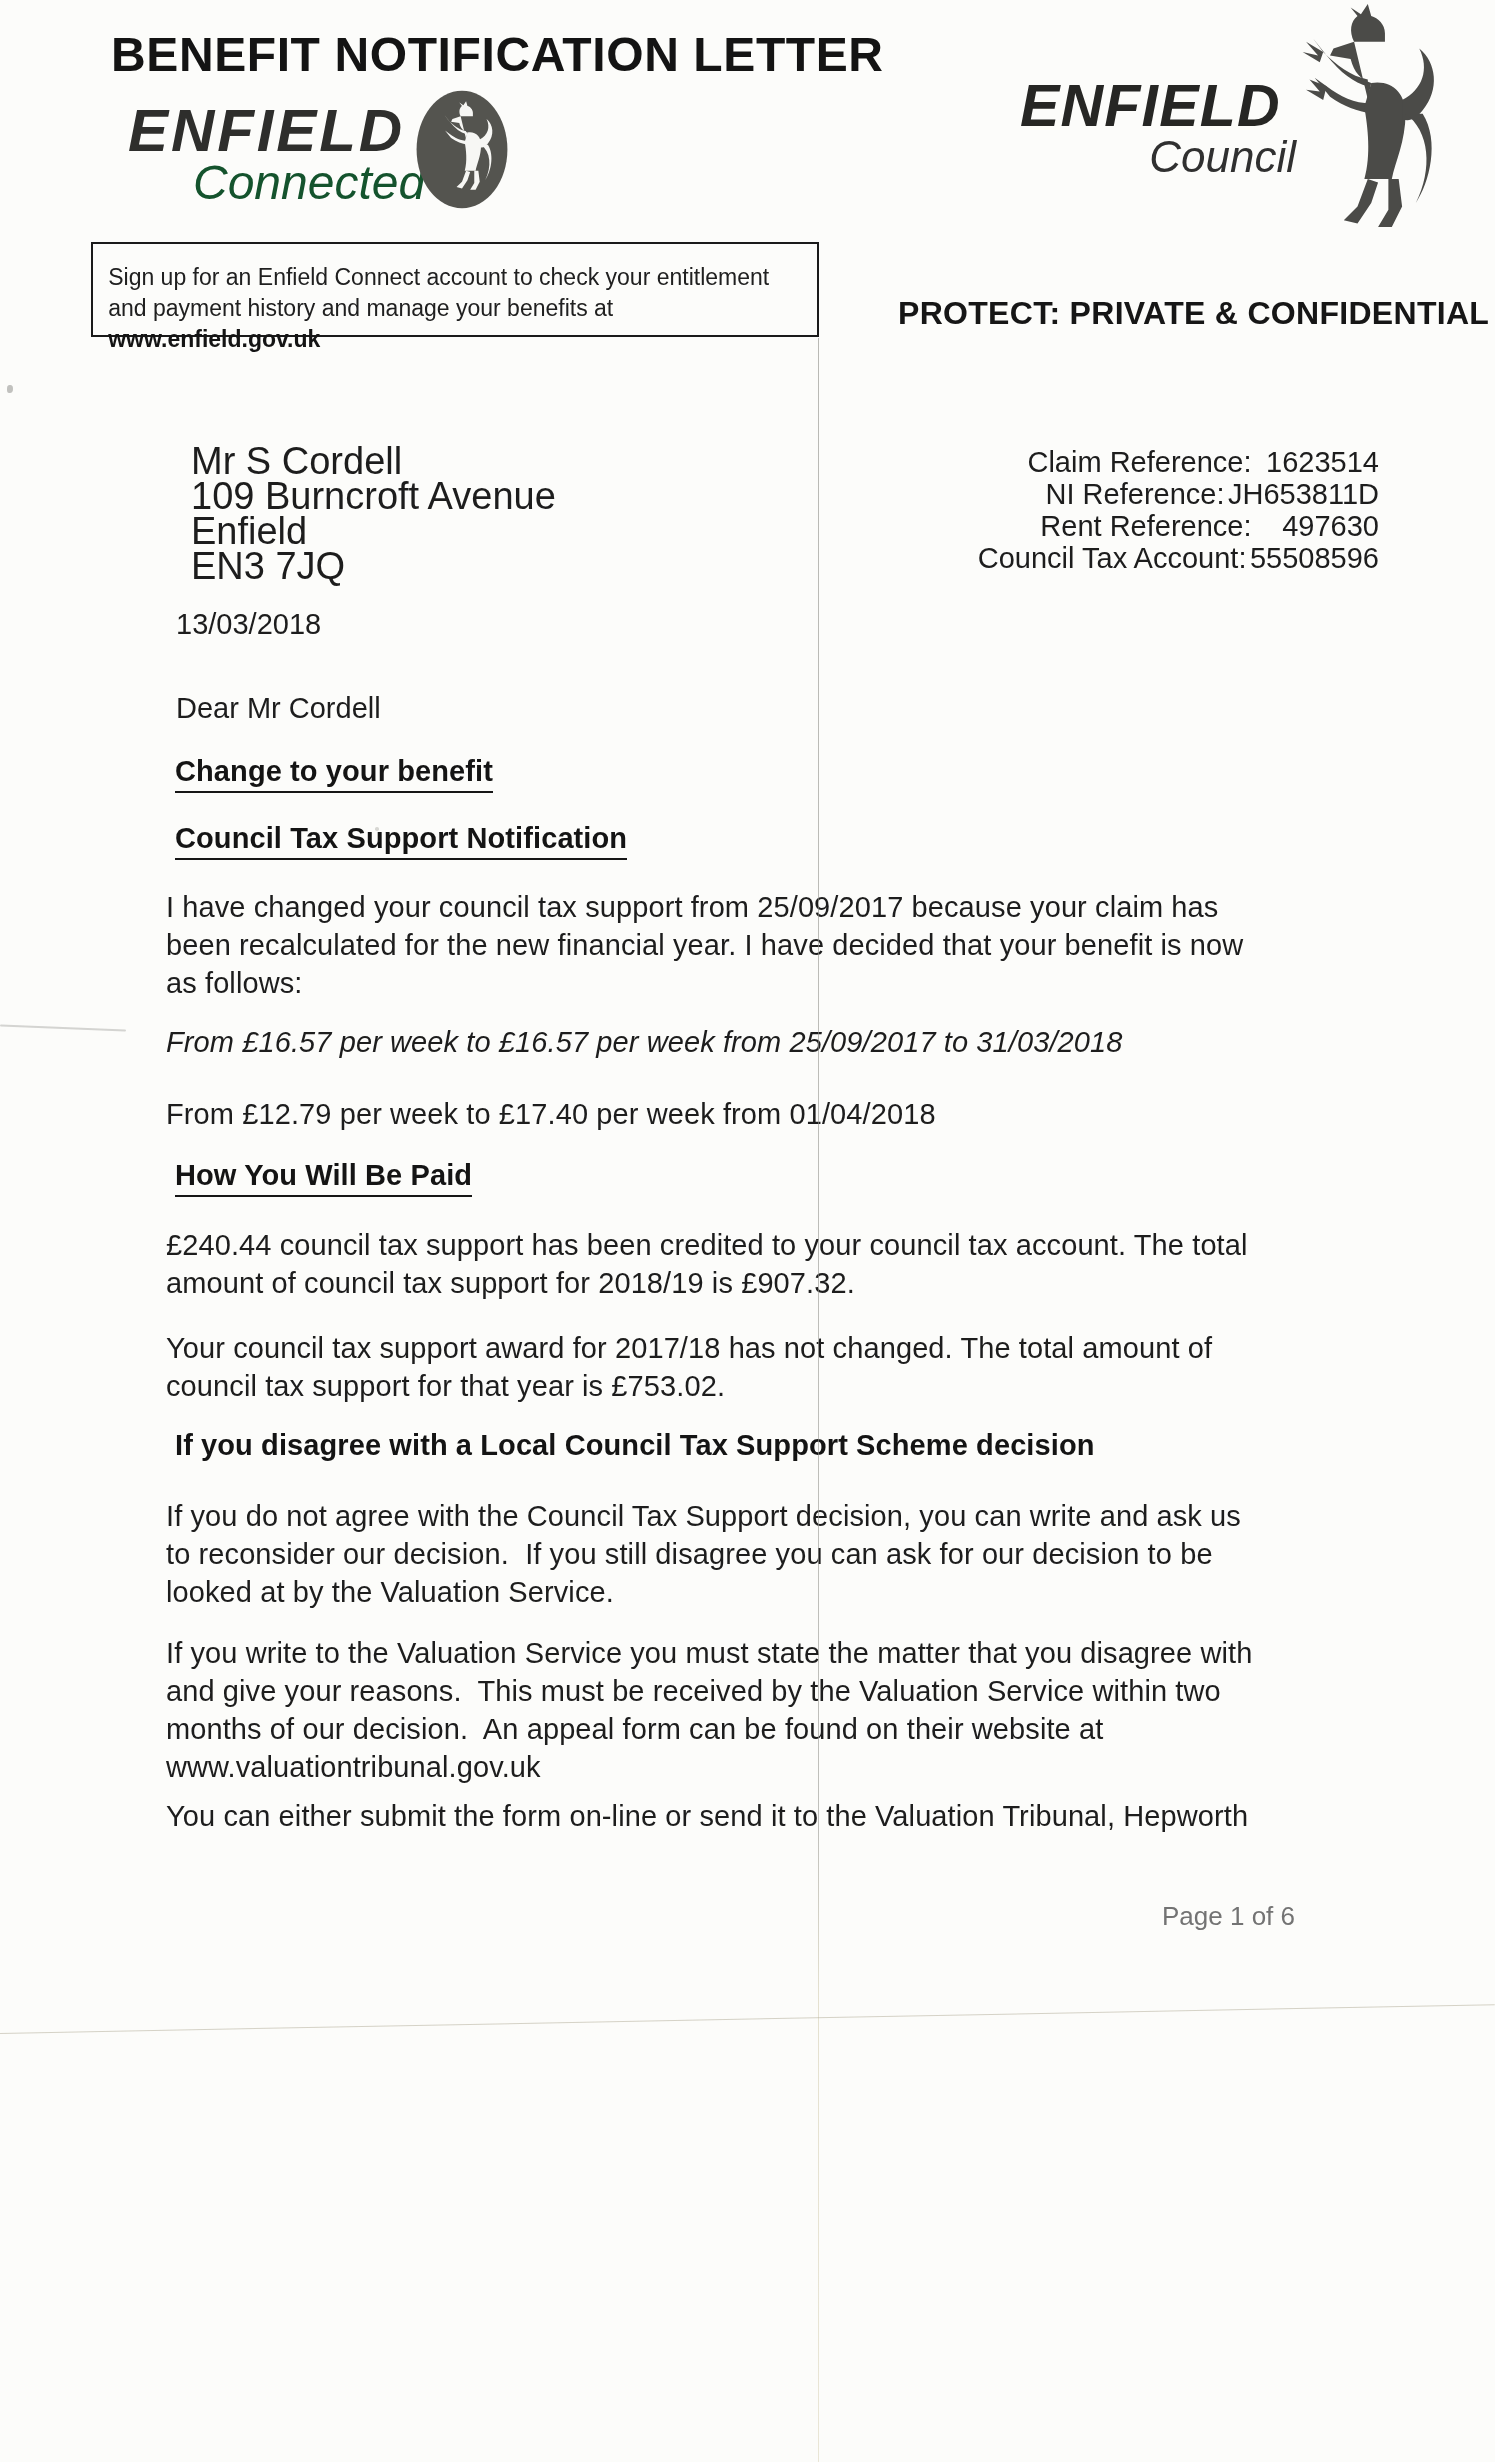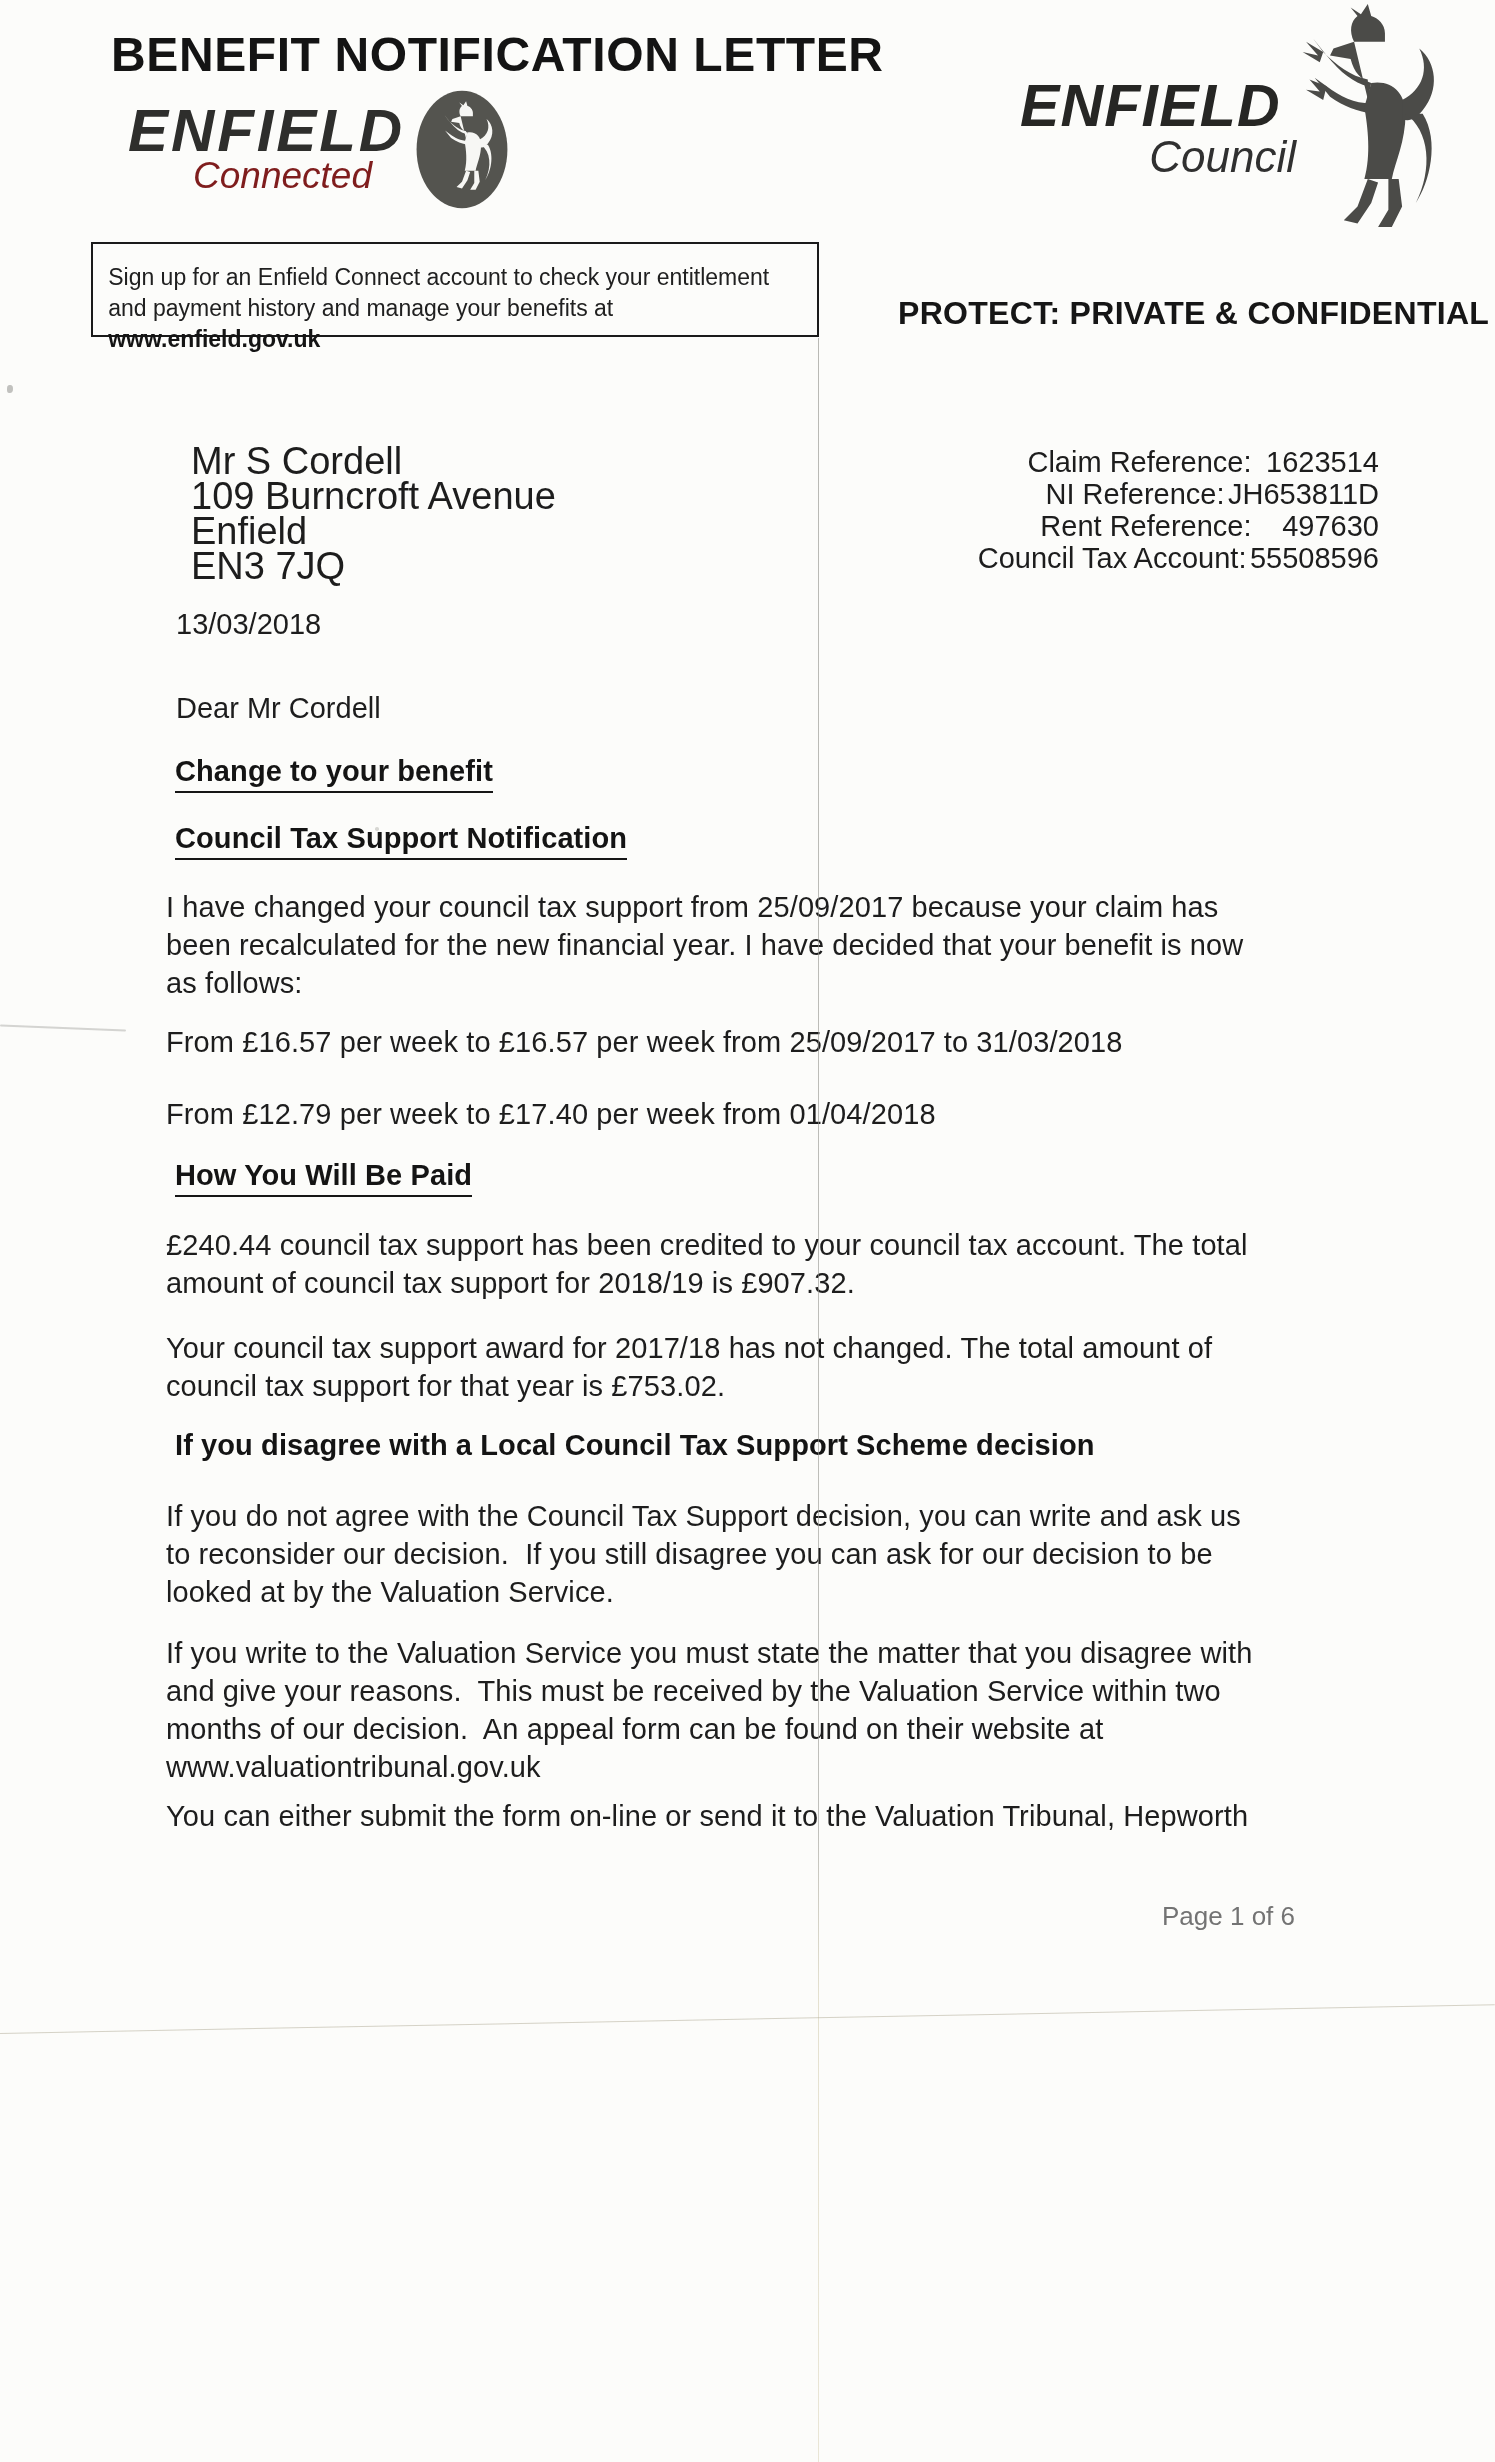--- a/index.html
+++ b/index.html
@@ -17,21 +17,21 @@
     position:absolute;left:111px;top:27px;
     font-size:48px;font-weight:bold;color:#141414;letter-spacing:0.6px;
   }
   .lc-name{
     position:absolute;left:128px;top:96px;
     font-size:60px;font-weight:bold;font-style:italic;
     letter-spacing:2.9px;color:#2e2e2c;
   }
   .lc-tag{
     position:absolute;left:193px;top:155px;
-    font-size:37px;font-style:italic;color:#7f1d1d;
+    font-size:48px;font-style:italic;color:#14532d;
   }
   .lc-crest{position:absolute;left:405px;top:88px;width:114px;height:123px;}
   .cc-name{
     position:absolute;left:1020px;top:72px;
     font-size:59px;font-weight:bold;font-style:italic;
     letter-spacing:1.2px;color:#262624;
   }
   .cc-tag{
     position:absolute;left:997px;top:132px;width:299px;
     text-align:right;font-size:44px;font-style:italic;color:#303030;
@@ -181,21 +181,21 @@
   </div>
 
   <div class="h" style="top:822px;">
     <span class="ul">Council Tax Support Notification</span>
   </div>
 
   <div class="txt" style="top:888px;">I have changed your council tax support from 25/09/2017 because your claim has
 been recalculated for the new financial year. I have decided that your benefit is now
 as follows:</div>
 
-  <div class="txt" style="top:1023px;">From £16.57 per week to £16.57 per week from 25/09/2017 to 31/03/2018</div>
+  <div class="txt" style="top:1023px;font-style:italic;">From £16.57 per week to £16.57 per week from 25/09/2017 to 31/03/2018</div>
   <div class="txt" style="top:1095px;">From £12.79 per week to £17.40 per week from 01/04/2018</div>
 
   <div class="h" style="top:1159px;">
     <span class="ul">How You Will Be Paid</span>
   </div>
 
   <div class="txt" style="top:1226px;">£240.44 council tax support has been credited to your council tax account. The total
 amount of council tax support for 2018/19 is £907.32.</div>
   <div class="txt" style="top:1329px;">Your council tax support award for 2017/18 has not changed. The total amount of
 council tax support for that year is £753.02.</div>

